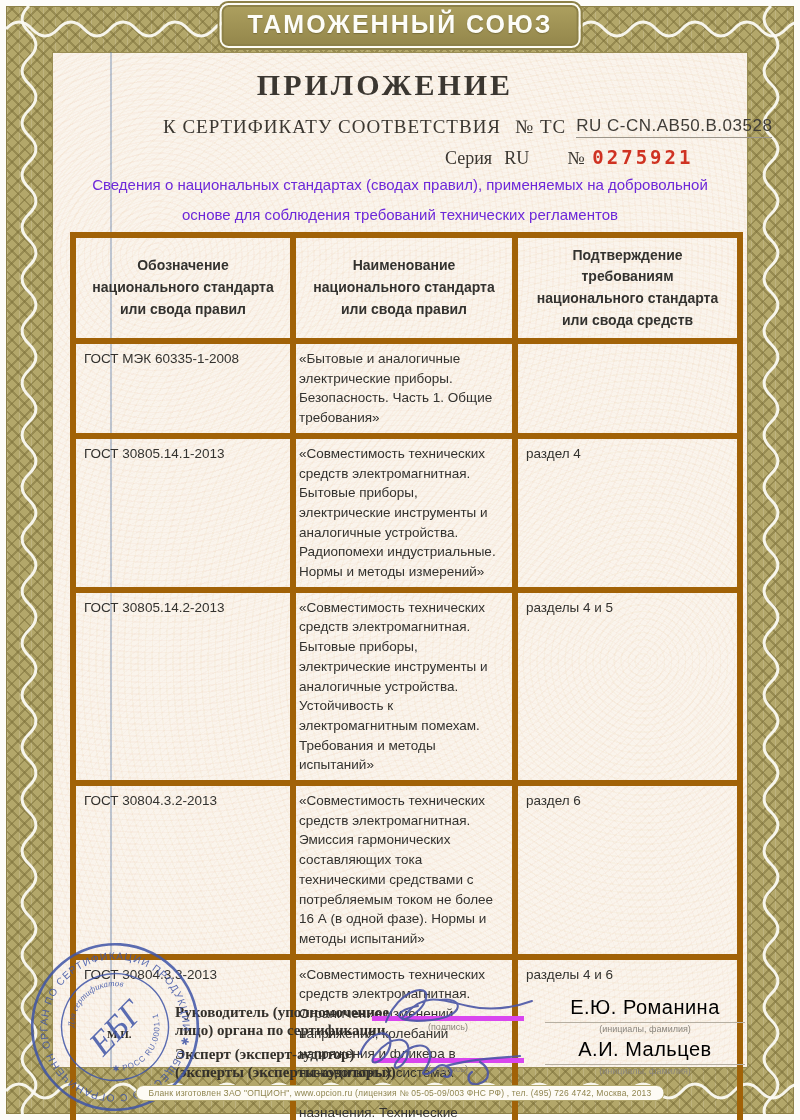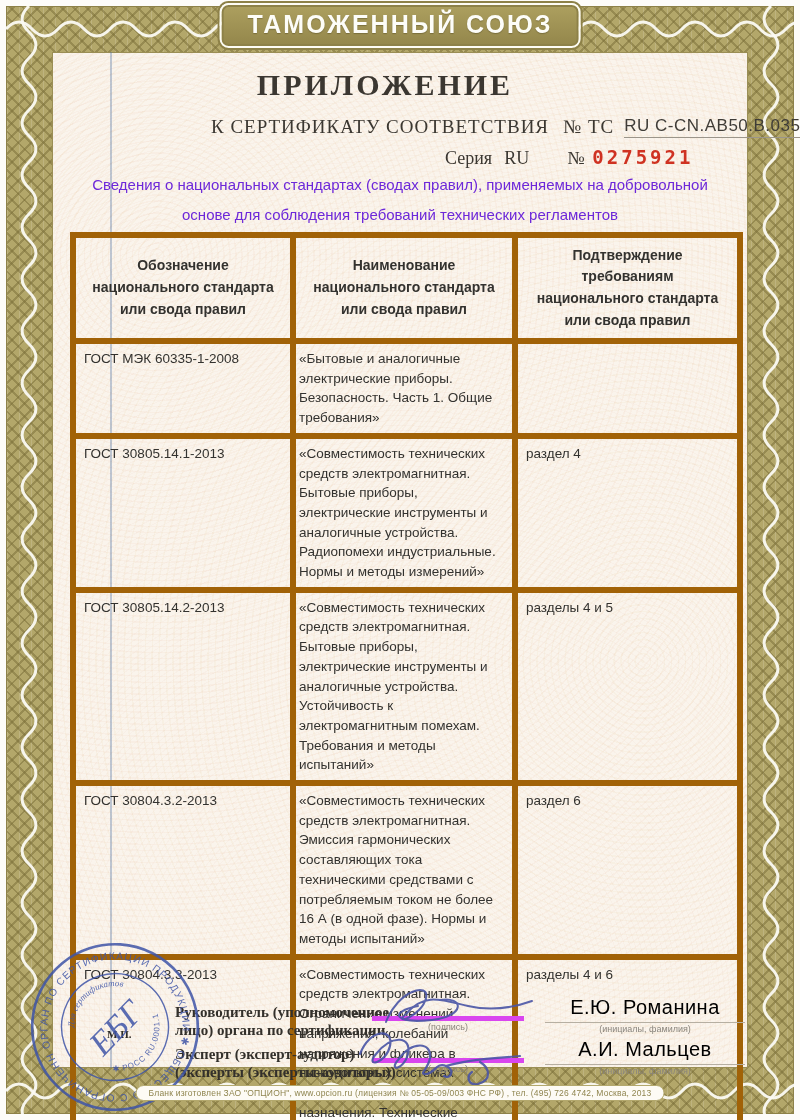--- a/index.html
+++ b/index.html
@@ -34,21 +34,21 @@
     white-space:nowrap;}
 
   .content{position:absolute;inset:0;z-index:4;color:#35322d;}
 
   
   .title{position:absolute;left:0;right:30px;top:68px;text-align:center;
     font-family:"Liberation Serif",serif;font-size:30px;font-weight:bold;
     letter-spacing:3px;color:#3b3731;}
   .subtitle{position:absolute;left:163px;right:60px;top:116px;display:flex;align-items:flex-end;
     font-family:"Liberation Serif",serif;font-size:19px;color:#3b3731;white-space:nowrap;}
-  .subtitle .lbl{letter-spacing:1px;font-weight:500;margin-left:48px;}
+  .subtitle .lbl{letter-spacing:1px;font-weight:500;}
   .subtitle .no-ts{margin-left:14px;letter-spacing:1px;}
   .subtitle .cert-no{flex:1;margin-left:10px;border-bottom:1px solid #9b958a;
     font-family:"Liberation Sans",sans-serif;font-size:17px;text-align:center;
     padding-bottom:1px;color:#3f3c37;letter-spacing:.5px;}
   .series{position:absolute;left:445px;top:146px;display:flex;align-items:baseline;
     font-family:"Liberation Serif",serif;font-size:18px;color:#3b3731;}
   .series .ru{margin-left:12px;}
   .series .no-sign{margin-left:38px;}
   .series .red-no{margin-left:8px;font-family:"DejaVu Sans Mono","Liberation Mono",monospace;
     font-weight:bold;font-size:19px;letter-spacing:3px;color:#cf3222;}
@@ -131,21 +131,21 @@
     <table class="std">
       <colgroup>
           <col class="c1">
           <col class="c2">
           <col class="c3">
         </colgroup>
       <thead>
         <tr>
           <th>Обозначение национального стандарта или свода правил</th>
           <th>Наименование национального стандарта или свода правил</th>
-          <th>Подтверждение требованиям национального стандарта или свода правил</th>
+          <th>Подтверждение требованиям национального стандарта или свода средств</th>
         </tr>
       </thead>
       <tbody>
         <tr style="height:70px">
           <td>ГОСТ МЭК 60335-1-2008</td>
           <td class="name">«Бытовые и аналогичные электрические приборы. Безопасность. Часть 1. Общие требования»</td>
           <td></td>
         </tr>
         <tr style="height:112px">
           <td>ГОСТ 30805.14.1-2013</td>

